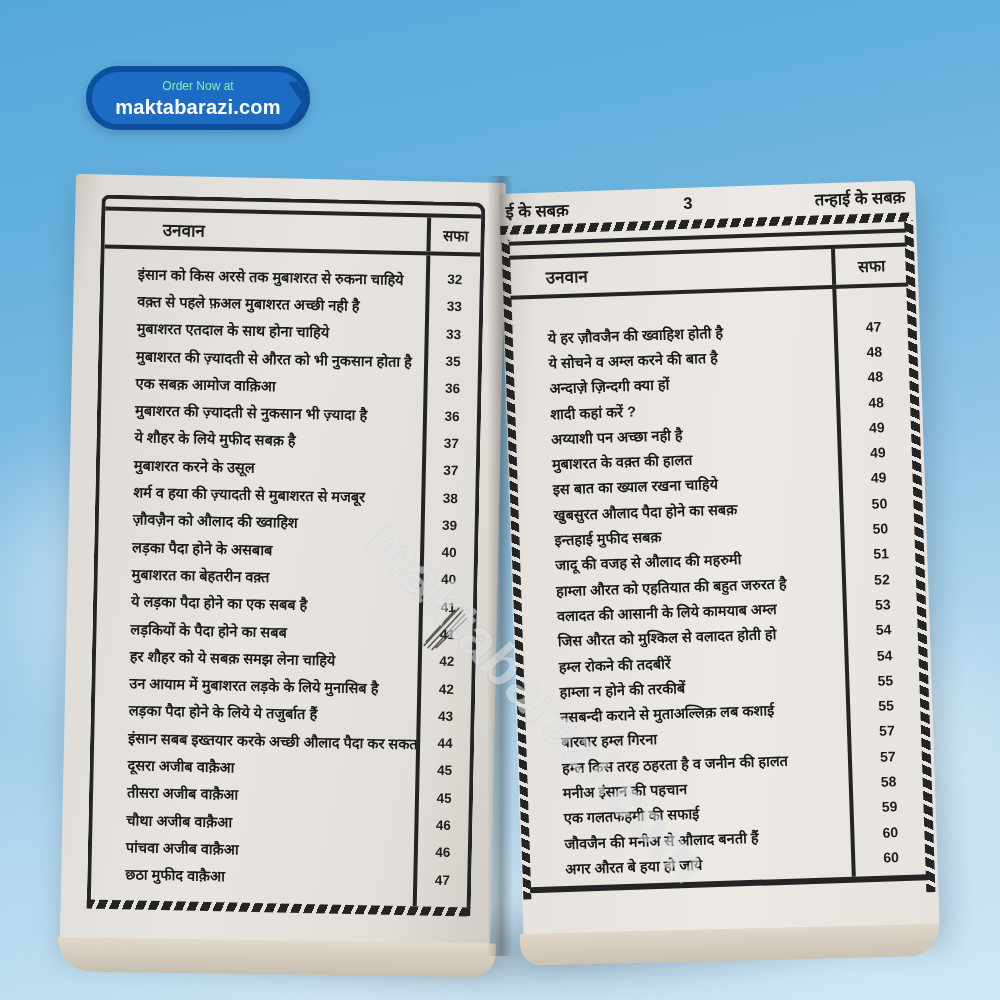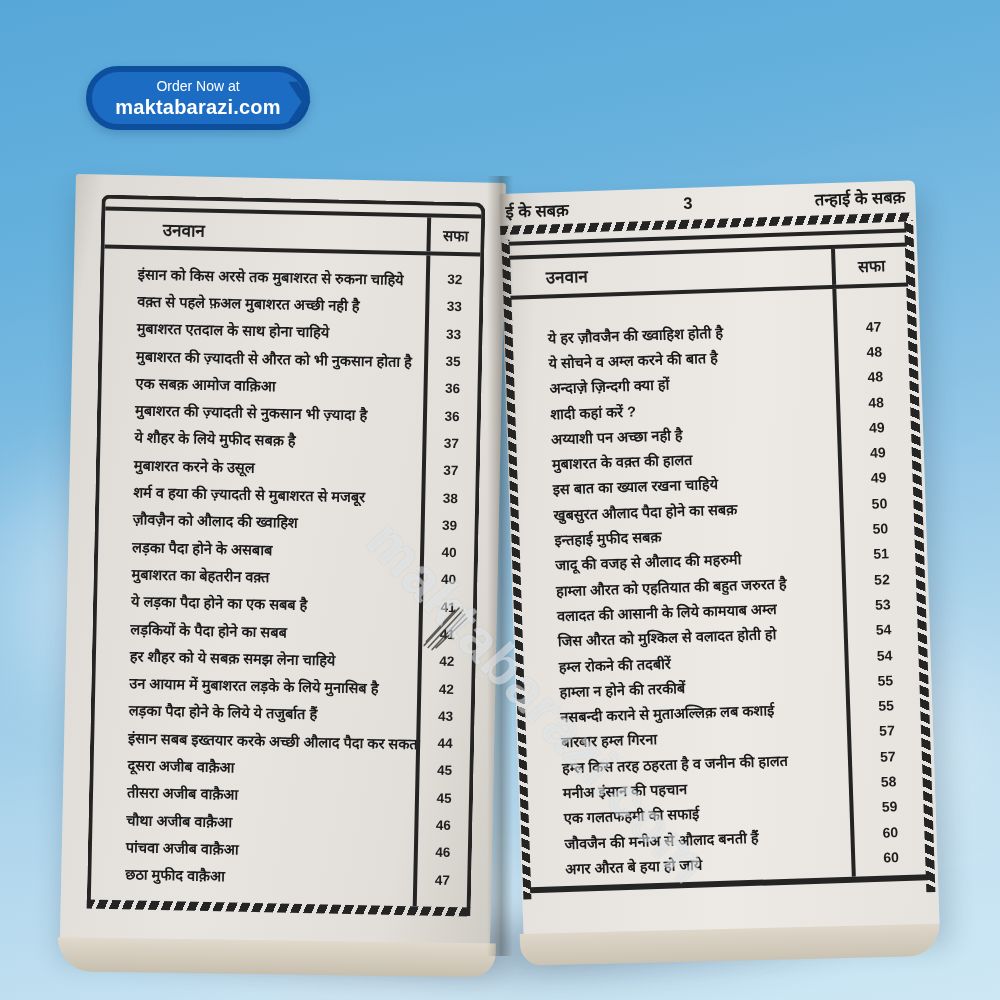--- a/index.html
+++ b/index.html
@@ -8,21 +8,21 @@
          background:linear-gradient(168deg,#57a7d8 0%,#66b1dd 22%,#8cc3e5 48%,#aed5ec 68%,#c6e2f2 88%,#cde7f4 100%);}
   .cloud{position:absolute;border-radius:50%;filter:blur(28px);pointer-events:none;}
   .cloud.c1{left:-70px;top:420px;width:380px;height:330px;background:radial-gradient(closest-side,rgba(255,255,255,.55),rgba(255,255,255,0));}
   .cloud.c2{left:780px;top:600px;width:280px;height:280px;background:radial-gradient(closest-side,rgba(255,255,255,.35),rgba(255,255,255,0));}
   .cloud.c3{left:120px;top:820px;width:500px;height:220px;background:radial-gradient(closest-side,rgba(255,255,255,.4),rgba(255,255,255,0));}
 
   
   .badge{position:absolute;left:86px;top:66px;width:212px;height:52px;background:#1b6cc2;
          border:6px solid #0d4f9d;border-radius:34px;display:flex;flex-direction:column;
          align-items:center;justify-content:center;box-shadow:0 4px 10px rgba(20,60,110,.25);cursor:pointer;z-index:40;}
-  .badge .l1{color:#ffffff;font-size:14px;line-height:19px;}
+  .badge .l1{color:#86efac;font-size:12px;line-height:19px;}
   .badge .l2{color:#ffffff;font-size:20px;font-weight:bold;line-height:23px;letter-spacing:.2px;}
   .badge .chev{position:absolute;right:-12px;top:50%;transform:translateY(-50%);color:#0d4f9d;
                font-size:40px;font-weight:bold;line-height:1;text-shadow:0 1px 0 rgba(0,0,0,.15);}
 
   
   .book-shadow{position:absolute;left:110px;top:905px;width:740px;height:90px;
                background:radial-gradient(closest-side,rgba(45,70,95,.38),rgba(45,70,95,0));filter:blur(14px);}
   .page{position:absolute;box-sizing:border-box;color:#1d1d1d;}
   .page-left{left:76px;top:174px;width:430px;height:772px;transform:rotate(1.2deg);transform-origin:top left;
              background:linear-gradient(100deg,#c9c6c0 0%,#dedbd6 5%,#e8e5e0 45%,#e2dfda 80%,#cfccc5 100%);

